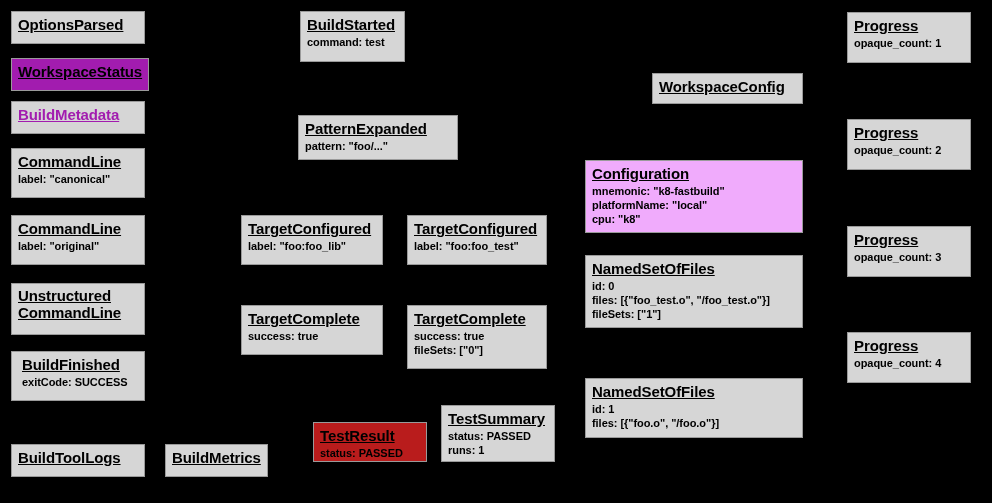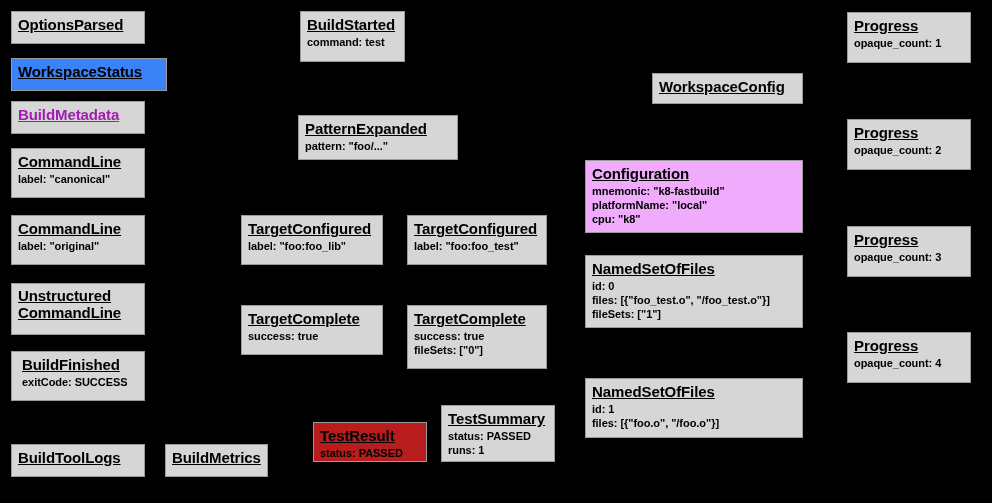--- a/index.html
+++ b/index.html
@@ -44,21 +44,21 @@
   .node-field {
     white-space: nowrap;
     line-height: 1.26;
   }
 </style>
 </head>
 <body>
 
 <div id="canvas" style="width: 992px; height: 503px; background: rgb(0, 0, 0); border-radius: 32px;">
     <div class="node" style="left: 11px; top: 11px; width: 134px; height: 33px; background: rgb(214, 214, 214); border-color: rgb(154, 154, 154); color: rgb(0, 0, 0);"><div class="node-title">OptionsParsed</div></div>
-    <div class="node" style="left: 11px; top: 58px; width: 156px; height: 33px; background: #3b82f6; border-color: rgb(154, 154, 154); color: rgb(0, 0, 0);"><div class="node-title">WorkspaceStatus</div></div>
+    <div class="node" style="left: 11px; top: 58px; width: 138px; height: 33px; background: #a21caf; border-color: rgb(154, 154, 154); color: rgb(0, 0, 0);"><div class="node-title">WorkspaceStatus</div></div>
     <div class="node" style="left: 11px; top: 101px; width: 134px; height: 33px; background: rgb(214, 214, 214); border-color: rgb(154, 154, 154); color: #a21caf;"><div class="node-title">BuildMetadata</div></div>
     <div class="node" style="left: 11px; top: 148px; width: 134px; height: 50px; background: rgb(214, 214, 214); border-color: rgb(154, 154, 154); color: rgb(0, 0, 0);"><div class="node-title">CommandLine</div><div class="node-fields">
         <div class="node-field">label: "canonical"</div>
       </div></div>
     <div class="node" style="left: 11px; top: 215px; width: 134px; height: 50px; background: rgb(214, 214, 214); border-color: rgb(154, 154, 154); color: rgb(0, 0, 0);"><div class="node-title">CommandLine</div><div class="node-fields">
         <div class="node-field">label: "original"</div>
       </div></div>
     <div class="node" style="left: 11px; top: 283px; width: 134px; height: 52px; background: rgb(214, 214, 214); border-color: rgb(154, 154, 154); color: rgb(0, 0, 0);"><div class="node-title">Unstructured
 CommandLine</div></div>
     <div class="node" style="left: 11px; top: 351px; width: 134px; height: 50px; background: rgb(214, 214, 214); border-color: rgb(154, 154, 154); color: rgb(0, 0, 0); padding-left: 10px;"><div class="node-title">BuildFinished</div><div class="node-fields">

